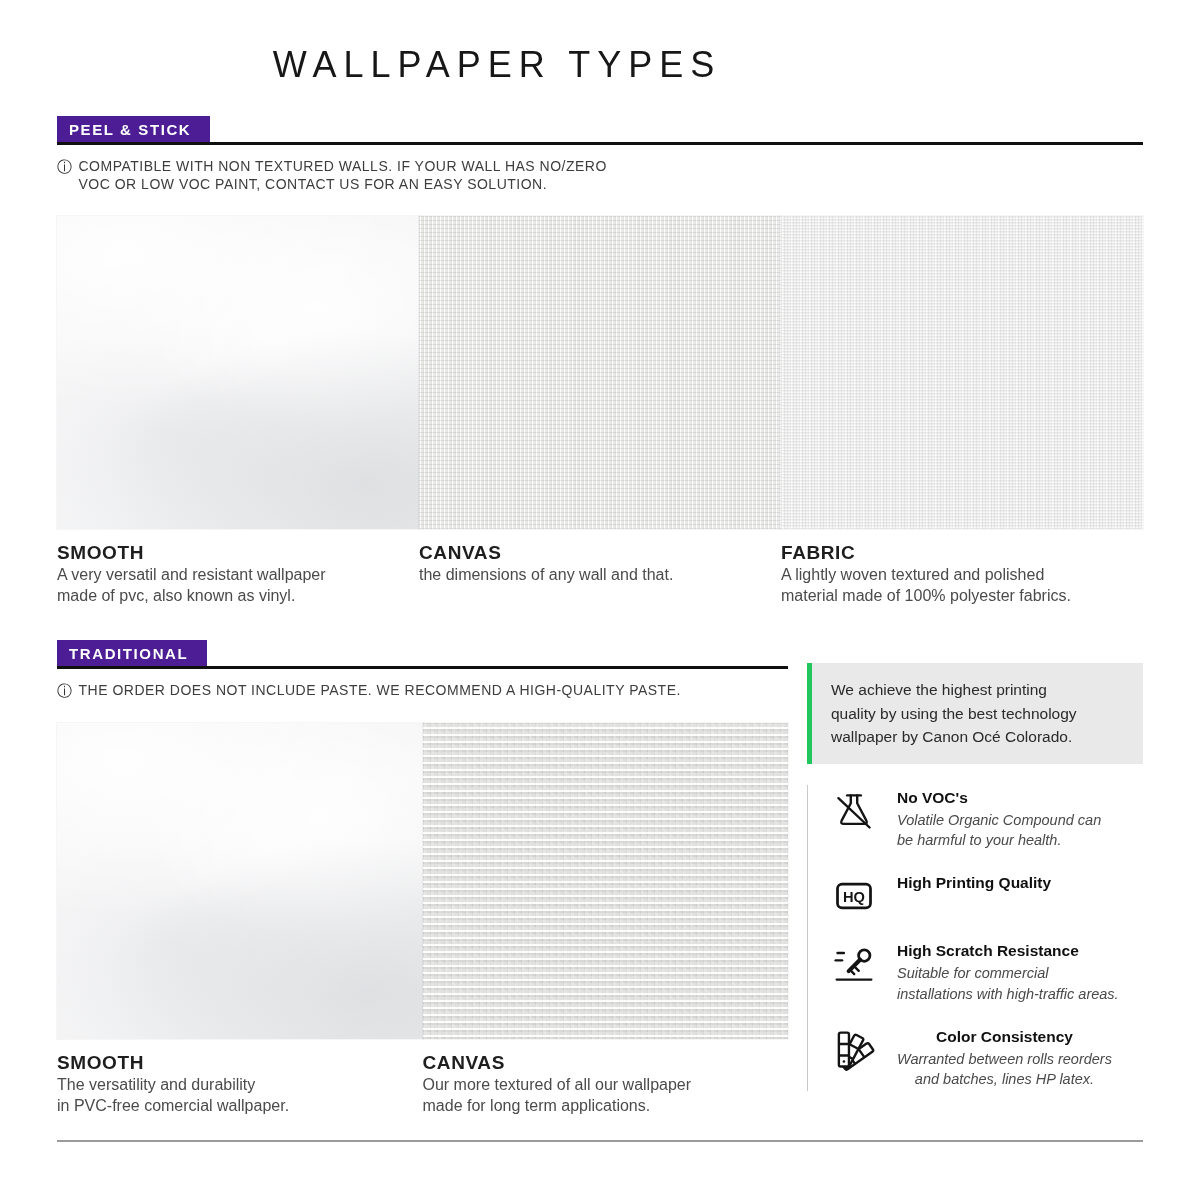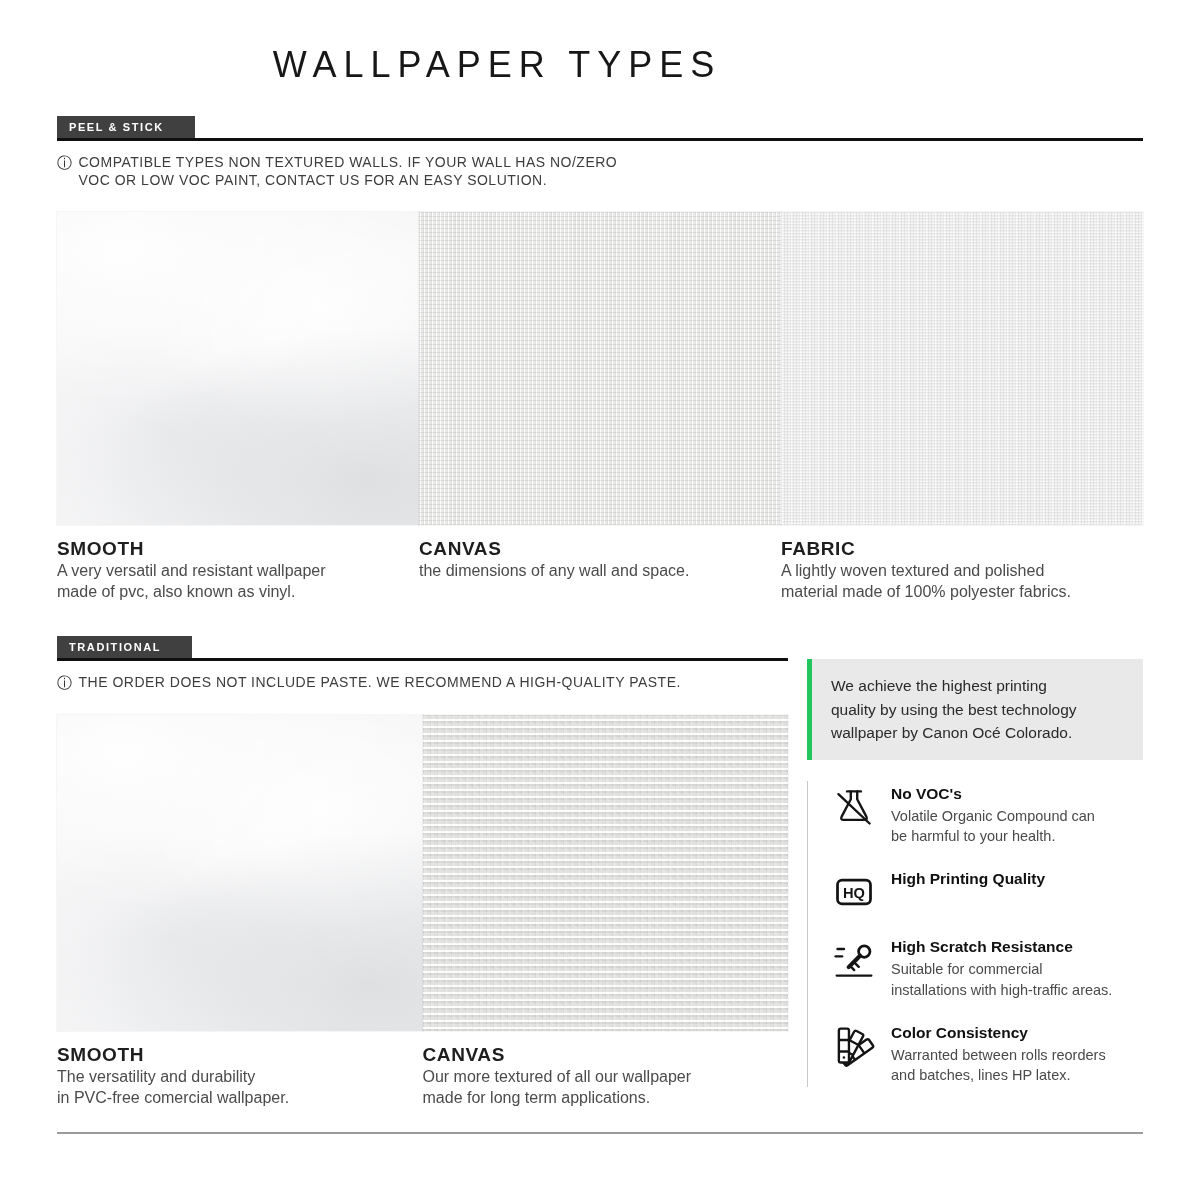--- a/index.html
+++ b/index.html
@@ -18,27 +18,27 @@
     font-weight: 400;
     letter-spacing: 7px;
     color: #171717;
     margin-bottom: 30px;
     white-space: nowrap;
   }
   
   .section-head { border-bottom: 3px solid #101010; line-height: 0; }
   .section-head .tag {
     display: inline-block;
-    background: #404040;
+    background: #4c1d95;
     color: #ffffff;
-    font-size: 11px;
+    font-size: 15px;
     font-weight: 700;
     letter-spacing: 1.6px;
     line-height: 1;
-    padding: 6px 31px 5px 12px;
+    padding: 6px 19px 5px 12px;
   }
   .note {
     display: flex;
     gap: 6px;
     margin-top: 13px;
     font-size: 14px;
     letter-spacing: .5px;
     color: #3d3d3d;
   }
   .note .info-glyph { font-size: 15px; line-height: 1.25; color: #2e2e2e; }
@@ -112,61 +112,61 @@
     line-height: 1.52;
     color: #2a2a2a;
   }
   .quote-box span { display: block; }
 
   .features {
     margin-top: 21px;
     border-left: 1px solid #c9c9c9;
     padding: 4px 0 2px 24px;
   }
-  .feature { display: flex; gap: 15px; margin-bottom: 24px; }
-  .feature:last-child { margin-bottom: 0; }
+  .feature { display: flex; gap: 21px; margin-bottom: 24px; }
+  .feature:last-child { margin-bottom: 0; text-align: center; }
   .feature-icon { width: 44px; height: 44px; flex: 0 0 44px; }
   .feature-icon svg { width: 44px; height: 44px; display: block; }
   .feature-title { font-size: 15.5px; font-weight: 700; color: #101010; }
   .feature-desc { margin-top: 3px; font-size: 14.5px; line-height: 1.4; color: #4a4a4a; }
-  .feature-desc span { display: block; }
+  .feature-desc span { display: block; font-style: italic; }
 
   .footer-rule { border-top: 2px solid #9a9a9a; margin-top: 24px; }
 </style>
 </head>
 <body>
 
 <h1 class="page-title">WALLPAPER TYPES</h1>
 
 <section>
   <div class="section-head">
     <span class="tag">PEEL &amp; STICK</span>
   </div>
   <div class="note">
     <span class="info-glyph">ⓘ</span>
     <div class="note-lines">
-      <span>COMPATIBLE TYPES NON TEXTURED WALLS. IF YOUR WALL HAS NO/ZERO</span>
+      <span>COMPATIBLE WITH NON TEXTURED WALLS. IF YOUR WALL HAS NO/ZERO</span>
       <span>VOC OR LOW VOC PAINT, CONTACT US FOR AN EASY SOLUTION.</span>
     </div>
   </div>
 
   <div class="swatch-grid grid-three">
     <div>
       <div class="swatch h-top tex-smooth"></div>
       <div class="swatch-name">SMOOTH</div>
       <div class="swatch-desc">
         <span>A very versatil and resistant wallpaper</span>
         <span>made of pvc, also known as vinyl.</span>
       </div>
     </div>
     <div>
       <div class="swatch h-top tex-canvas-fine"></div>
       <div class="swatch-name">CANVAS</div>
       <div class="swatch-desc">
-        <span>the dimensions of any wall and space.</span>
+        <span>the dimensions of any wall and that.</span>
       </div>
     </div>
     <div>
       <div class="swatch h-top tex-fabric"></div>
       <div class="swatch-name">FABRIC</div>
       <div class="swatch-desc">
         <span>A lightly woven textured and polished</span>
         <span>material made of 100% polyester fabrics.</span>
       </div>
     </div>

